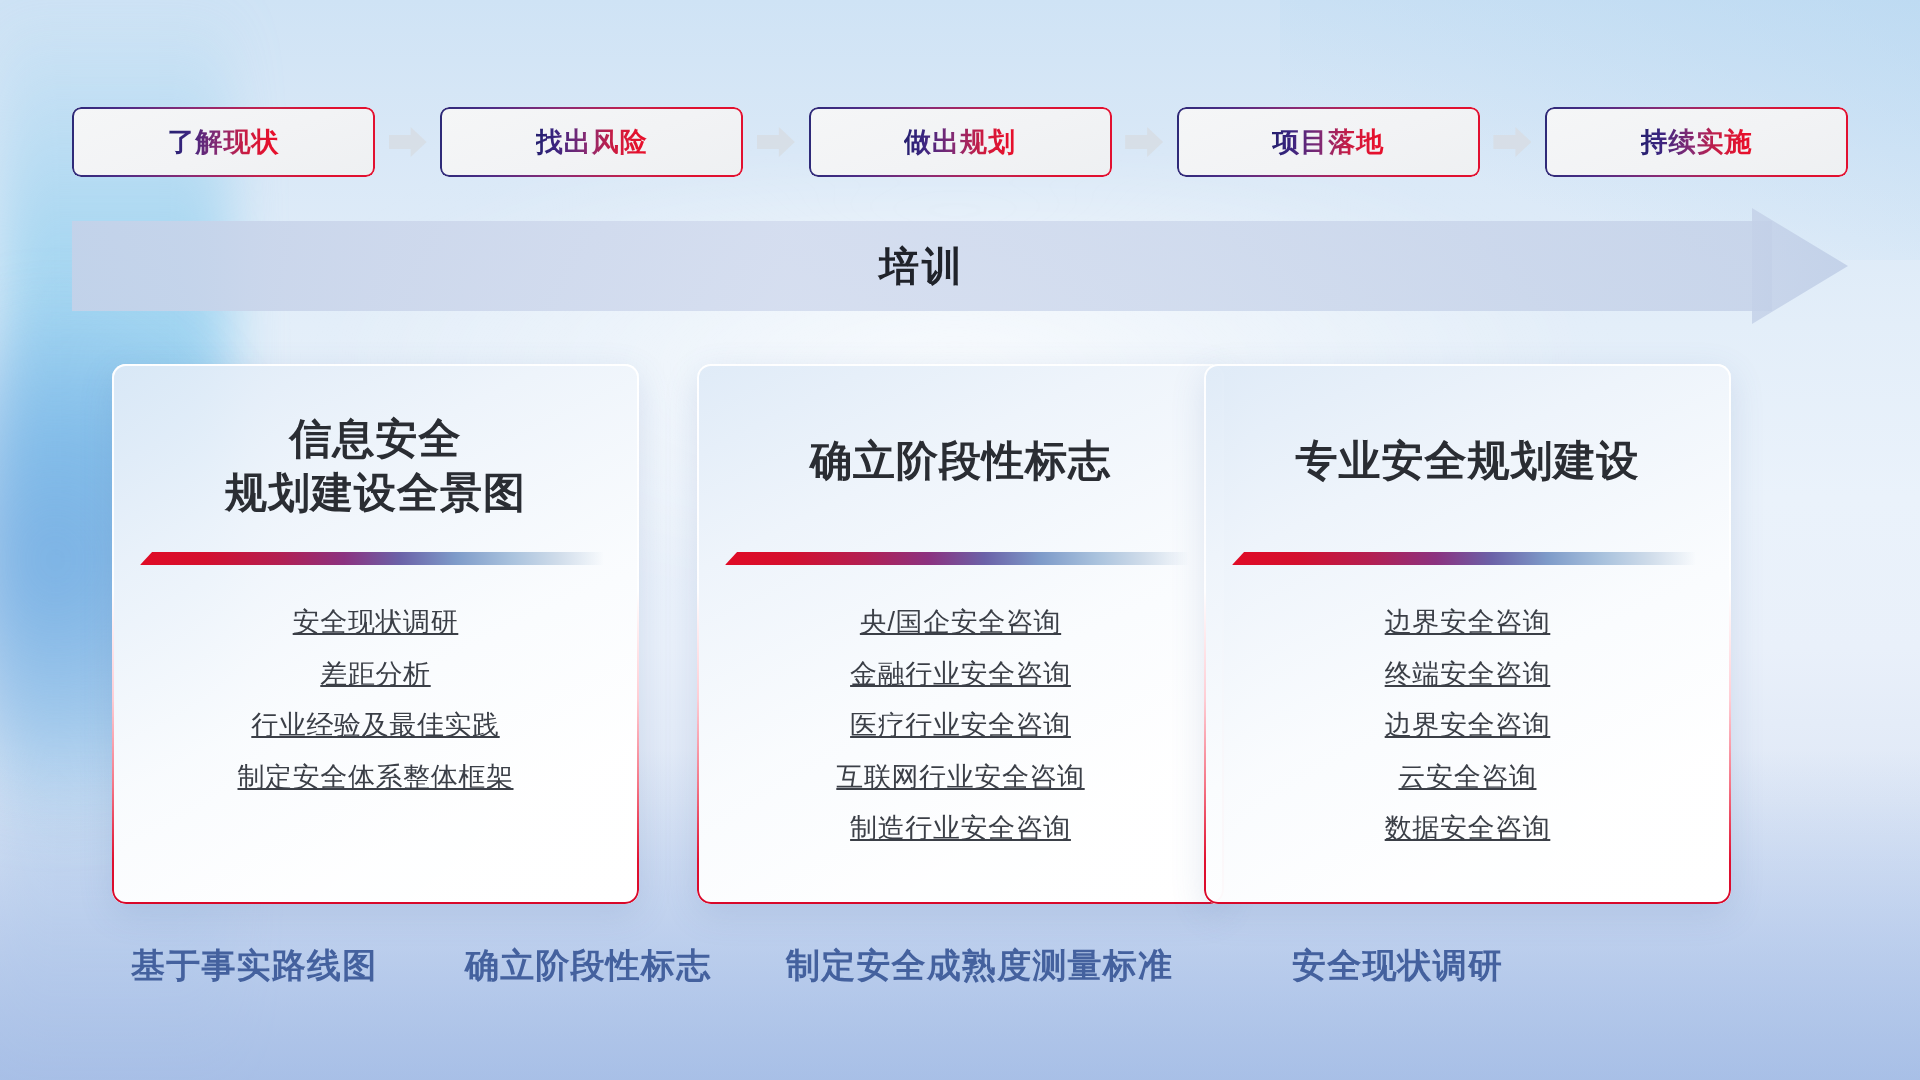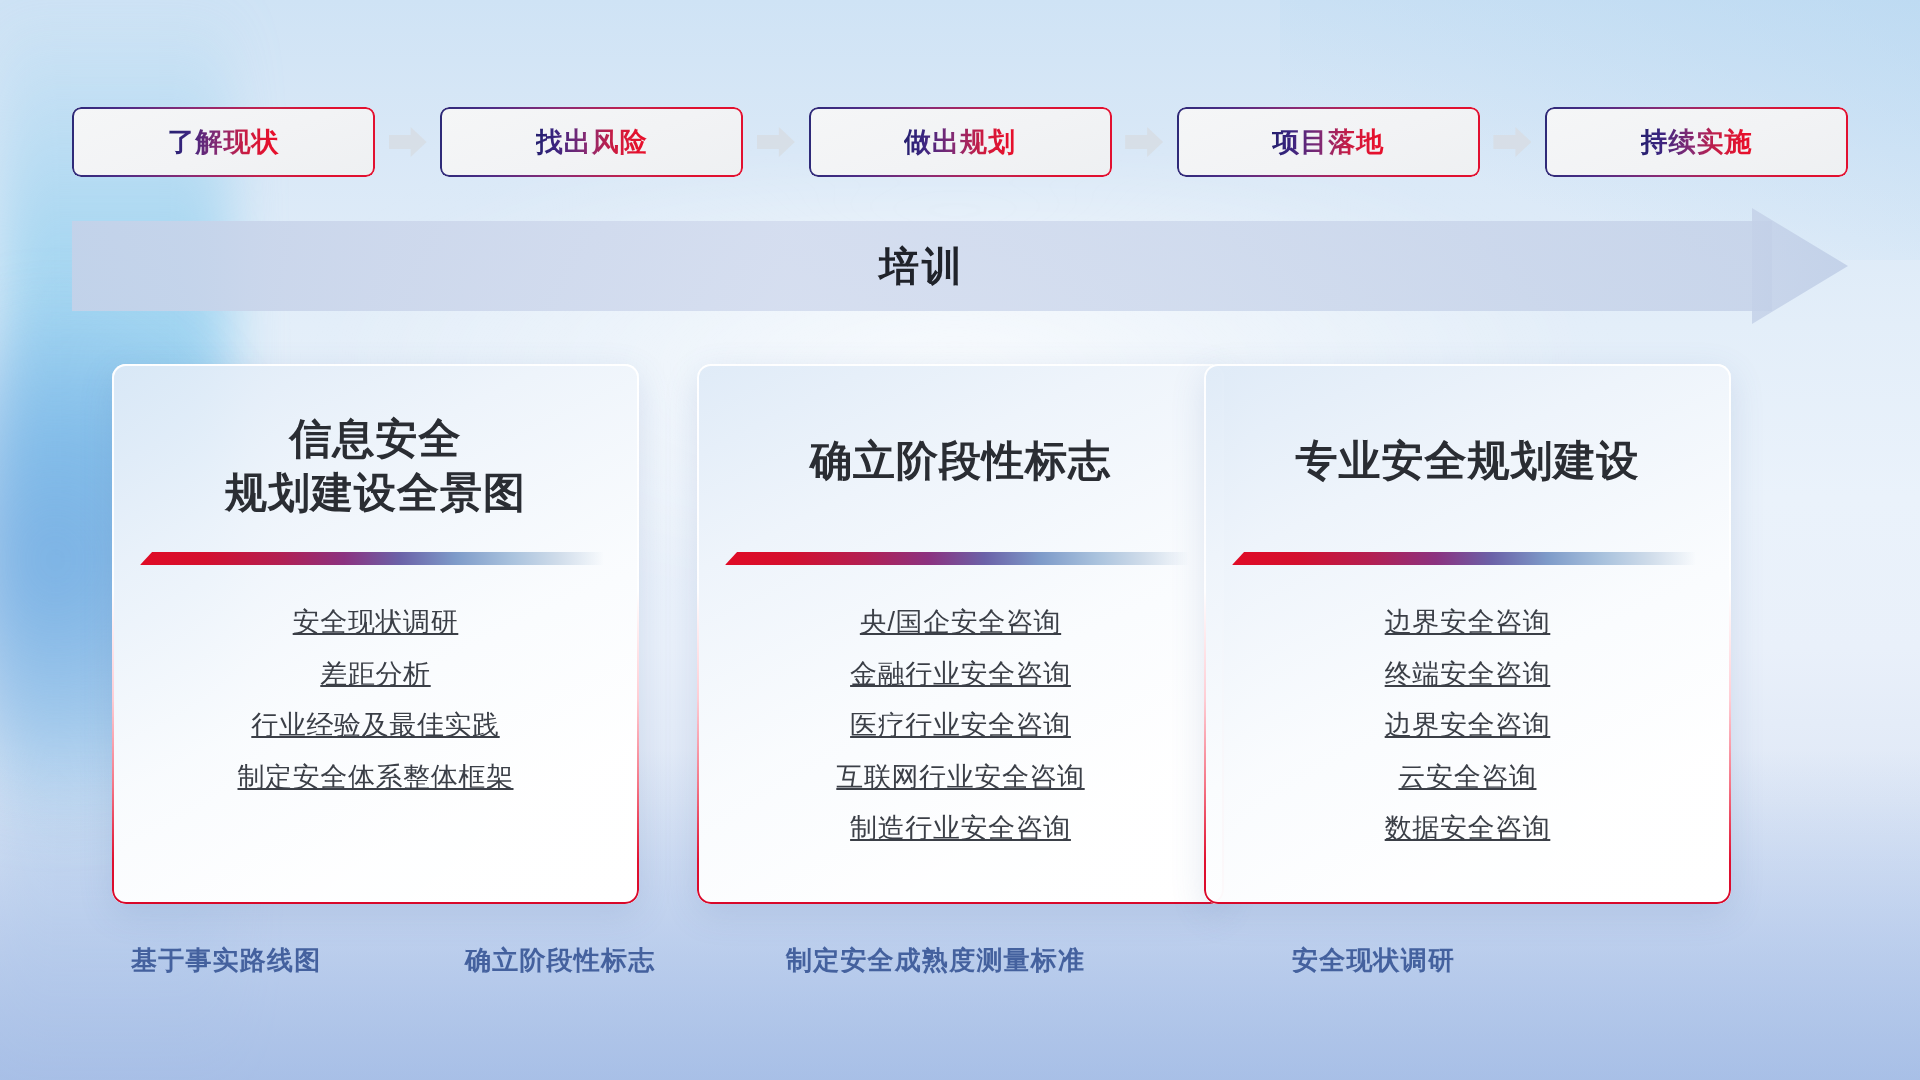--- a/index.html
+++ b/index.html
@@ -153,21 +153,21 @@
     white-space:nowrap;
     text-decoration:underline;
   }
 
   
   #footer {
     position:absolute; left:0; top:915px; width:1920px; height:54px;
   }
   .foot-label {
     position:absolute; top:0;
-    font-size:26px; font-weight:700; color:#44619e; letter-spacing:1.2px;
+    font-size:34px; font-weight:700; color:#44619e; letter-spacing:1.2px;
     white-space:nowrap;
   }
   #foot-0 { left:131px; }
   #foot-1 { left:465px; }
   #foot-2 { left:786px;font-family:Liberation Mono, monospace; }
   #foot-3 { left:1292px; }
 </style>
 </head>
 <body>
 

